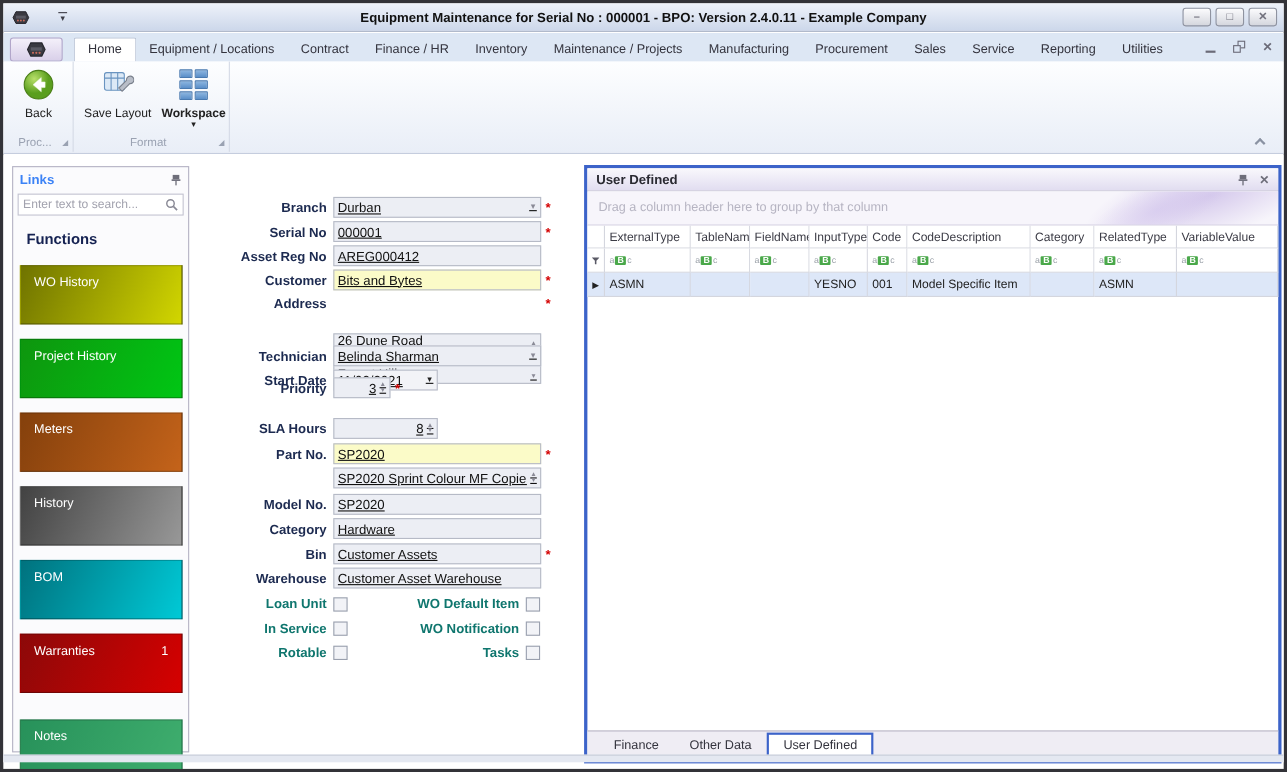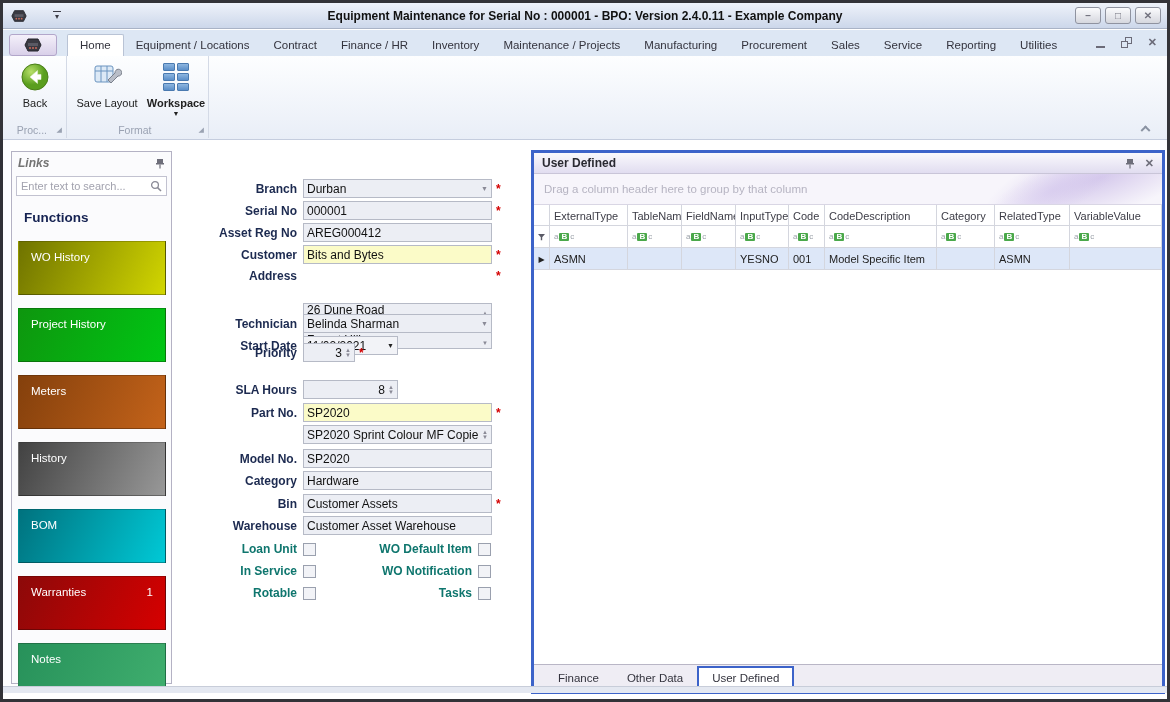--- a/index.html
+++ b/index.html
@@ -60,44 +60,44 @@
     border-left:2px solid #8a92a2; transform:rotate(45deg) translate(2px,2px); }
 
   
   .content { position:absolute; left:0; top:138px; width:1164px; height:552px; background:#fff; }
   .statusbar { position:absolute; left:0; bottom:0; width:1164px; height:7px; background:#e4e8f1; border-top:1px solid #c8cdd9; }
 
   
   .links { position:absolute; left:8px; top:10px; width:161px; height:533px;
     border:1px solid #b4b2c4; background:#fbfbfd; }
   .links-head { height:22px; display:flex; align-items:center; padding:0 6px; }
-  .links-title { flex:1; font-size:12px; font-weight:bold; color:#737373;font-style:italic; }
+  .links-title { flex:1; font-size:12px; font-weight:bold; color:#3b82f6; }
   .searchbox { margin:2px 4px; height:20px; border:1px solid #c2c2d0; background:#fff;
     display:flex; align-items:center; padding:0 4px; }
   .searchbox input { flex:1; border:none; outline:none; font-size:11px; color:#444;
     font-family:"Liberation Sans",sans-serif; background:transparent; min-width:0; }
   .searchbox input::placeholder { color:#a2a2ae; }
   .func-head { margin:14px 0 0 12px; font-size:13.5px; font-weight:bold; color:#152252; }
   .lbtn { position:absolute; left:6px; width:148px; height:54px; color:#fff; font-size:11.5px;
     padding:9px 0 0 12px; border:1px solid rgba(0,0,0,.25); display:flex; align-items:flex-start; }
   .lbtn .badge { margin-left:auto; margin-right:12px; font-size:11.5px; }
   .lbtn-wo        { top:89px;  background:linear-gradient(115deg,#6f7300,#d2d600); }
   .lbtn-proj      { top:156px; background:linear-gradient(115deg,#0e960e,#00c614); }
   .lbtn-meters    { top:223px; background:linear-gradient(115deg,#84400c,#c4631a); }
   .lbtn-history   { top:290px; background:linear-gradient(115deg,#424242,#989898); }
   .lbtn-bom       { top:357px; background:linear-gradient(115deg,#00727e,#00c9d6); }
   .lbtn-warranties{ top:424px; background:linear-gradient(115deg,#8c0909,#d60000); }
-  .lbtn-notes     { top:491px; height:46px; background:linear-gradient(115deg,#27915a,#3fae6e); }
+  .lbtn-notes     { top:502px; height:46px; background:linear-gradient(115deg,#27915a,#3fae6e); }
 
   
   .form { position:absolute; left:170px; top:0; width:355px; height:552px; font-size:12px; }
   .frow { position:absolute; left:0; display:flex; align-items:center; height:19px; }
   .flabel { width:130px; text-align:right; font-weight:bold; color:#1c2a50; padding-right:6px; white-space:nowrap; }
   .field { position:relative; width:189px; height:19px; border:1px solid #b6bac6; background:#eceef4;
-    display:flex; align-items:center; padding:0 3px; color:#111; }
+    display:flex; align-items:center; padding:0 3px; color:#111;text-decoration:underline; }
   .field.yellow { background:#fbfbc8; }
   .fval { flex:1; white-space:nowrap; overflow:hidden; }
   .dd { color:#8a8a96; font-size:7px; padding-left:3px; }
   .req { color:#d40000; font-weight:bold; margin-left:4px; }
   .spin { display:flex; flex-direction:column; justify-content:center; line-height:5px;
     font-size:6px; color:#8a8a96; padding-left:3px; }
   .addr { height:46px; align-items:flex-end;margin-top:36px; }
   .addr .fval { white-space:pre-line; line-height:15px; }
   .addr .scrollcol { display:flex; flex-direction:column; justify-content:space-between;
     height:40px; font-size:6px; color:#8a8a96; padding:2px 0; }

